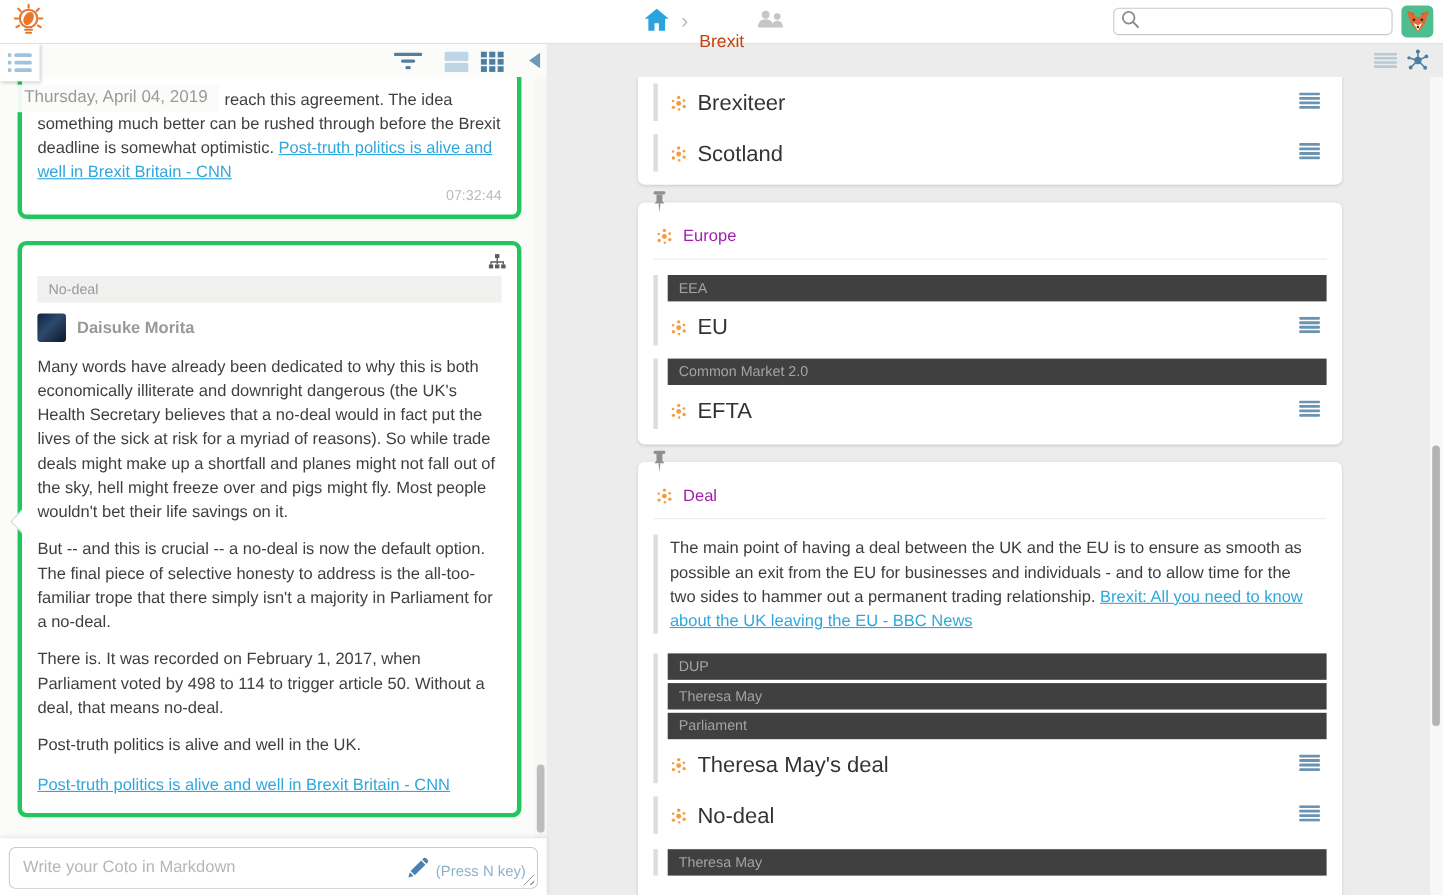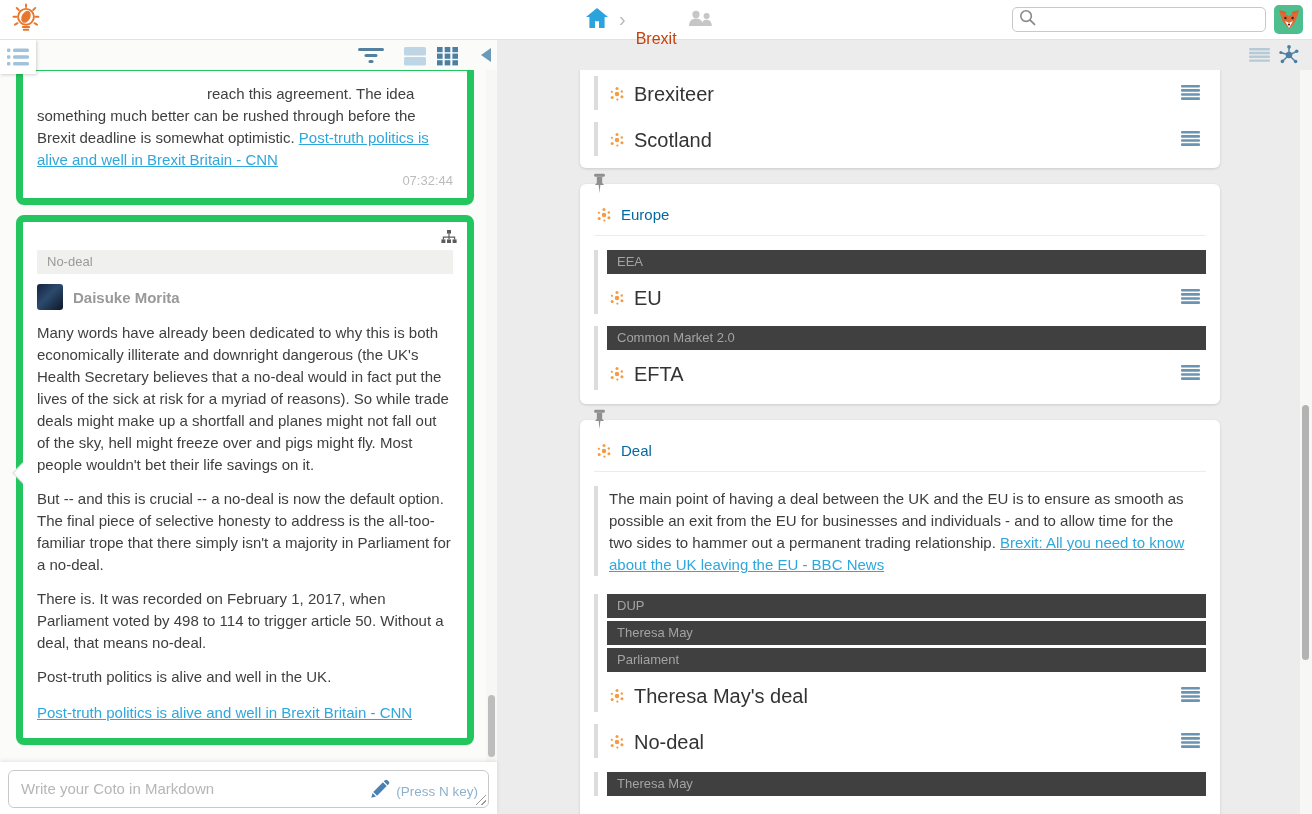--- a/index.html
+++ b/index.html
@@ -23,22 +23,22 @@
   .lp{position:absolute;left:0;top:40px;width:497px;height:774px;background:#fbfbfa;}
   .lp-toolbar{position:absolute;left:0;top:0;width:497px;height:30px;background:#fbfbfa;z-index:12;}
   .lp-listbtn{position:absolute;left:0;top:0;width:36px;height:34px;background:#fff;z-index:13;
               box-shadow:1px 1px 3px rgba(0,0,0,.18);display:flex;align-items:center;justify-content:center;}
   .lp-tool{position:absolute;top:6px;cursor:pointer;}
   .tri-left{width:0;height:0;border-top:7px solid transparent;border-bottom:7px solid transparent;
             border-right:10px solid #6b99b8;}
   .timeline{position:absolute;left:0;top:30px;width:486px;height:692px;overflow:hidden;}
   .date-float{position:absolute;left:14px;top:7px;z-index:6;background:rgba(251,251,250,.95);
               color:#9a9a9a;font-size:15.5px;padding:3px 10px 4px 8px;}
-  .coto-card{position:relative;background:#fff;border:7px solid #22c55e;border-radius:8px;
-             margin:0 12px 10px 16px;padding:12px 14px 10px;box-shadow:0 1px 2px rgba(0,0,0,.04);}
+  .coto-card{position:relative;background:#fff;border:4px solid #22c55e;border-radius:8px;
+             margin:0 12px 20px 16px;padding:12px 14px 10px;box-shadow:0 1px 2px rgba(0,0,0,.04);}
   .coto-card.first{margin-top:-6px;}
   .coto-card p{margin:0 0 12px;font-size:15px;line-height:22px;color:#3f3f3f;}
   .coto-card p.lead{text-indent:170px;margin-bottom:2px;}
   a.link{color:#2fa7dc;text-decoration:underline;cursor:pointer;}
   .stamp{text-align:right;color:#bcbcbc;font-size:13px;margin-top:2px;}
   .tag-bar{background:#f0f0ef;color:#9a9a9a;font-size:13px;height:24px;line-height:24px;
            padding:0 10px;margin-top:16px;cursor:pointer;}
   .author-row{display:flex;align-items:center;gap:10px;margin:10px 0 12px;text-align:center;}
   .author-ava{width:26px;height:26px;border-radius:3px;
       background:linear-gradient(135deg,#16233d 0%,#2c4a6e 45%,#0e1726 100%);}
@@ -65,21 +65,21 @@
 
   
   .rp{position:absolute;left:497px;top:40px;right:0;bottom:0;background:#ececec;}
   .rp-toolbar{position:absolute;left:0;top:0;right:0;height:30px;background:#ececec;z-index:12;}
   .rp-tool{position:absolute;top:6px;cursor:pointer;}
   .rp-content{position:absolute;left:0;top:30px;right:0;bottom:0;overflow:hidden;}
   .rp-card{position:relative;width:640px;margin-left:83px;background:#fff;border-radius:6px;
            box-shadow:0 1px 3px rgba(0,0,0,.14);padding:10px 14px;}
   .rp-card.cut-top{margin-top:-10px;border-top-left-radius:0;border-top-right-radius:0;}
   .pin{position:absolute;left:12px;top:-11px;}
-  .rp-title{display:flex;align-items:center;gap:9px;padding:12px 2px 12px;font-size:15px;color:#0369a1;
+  .rp-title{display:flex;align-items:center;gap:9px;padding:12px 2px 12px;font-size:15px;color:#a21caf;
             border-bottom:1px solid #ececec;margin-bottom:14px;}
   .rp-group{border-left:4px solid #dcdcdc;padding-left:9px;margin:0 0 12px 0;}
   .rp-bar{background:#404040;color:#a3a3a3;font-size:13px;height:24px;line-height:24px;
           padding:0 10px;margin-bottom:3px;cursor:pointer;}
   .rp-row{display:flex;align-items:center;height:34px;padding:2px 6px 0 2px;margin-top:6px;}
   .rp-row .rlabel{font-size:20px;color:#333;margin-left:9px;flex:1;}
   .rp-par{font-size:15px;line-height:22px;color:#3d3d3d;margin:4px 0 14px;padding:2px 8px 0 2px;}
   .ham{cursor:pointer;}
   .rp-track{position:absolute;right:0;top:30px;width:12px;bottom:0;background:#f7f7f6;}
   .rp-thumb{position:absolute;left:2px;top:335px;width:7px;height:255px;border-radius:4px;background:#b3b3b3;}
@@ -186,20 +186,21 @@
             <rect x="6" y="0.5" width="16" height="3.4" rx="1.5"></rect>
         <rect x="0" y="7.3" width="3.4" height="3.4" rx="1"></rect>
             <rect x="6" y="7.3" width="16" height="3.4" rx="1.5"></rect>
         <rect x="0" y="14.1" width="3.4" height="3.4" rx="1"></rect>
             <rect x="6" y="14.1" width="16" height="3.4" rx="1.5"></rect>
       </g>
         </svg>
     </div>
 
     <div class="timeline">
+      <div class="date-float">Thursday, April 04, 2019</div>
 
       <div class="coto-card first">
         <p class="lead"><span>reach this agreement. The idea something much better can be rushed through before the Brexit deadline is somewhat optimistic. </span><a class="link">Post-truth politics is alive and well in Brexit Britain - CNN</a></p>
         <div class="stamp">07:32:44</div>
       </div>
 
       <div class="coto-card">
         <div class="tail"></div>
         <span class="card-tool">
           <svg width="16" height="14" viewBox="0 0 16 14">

